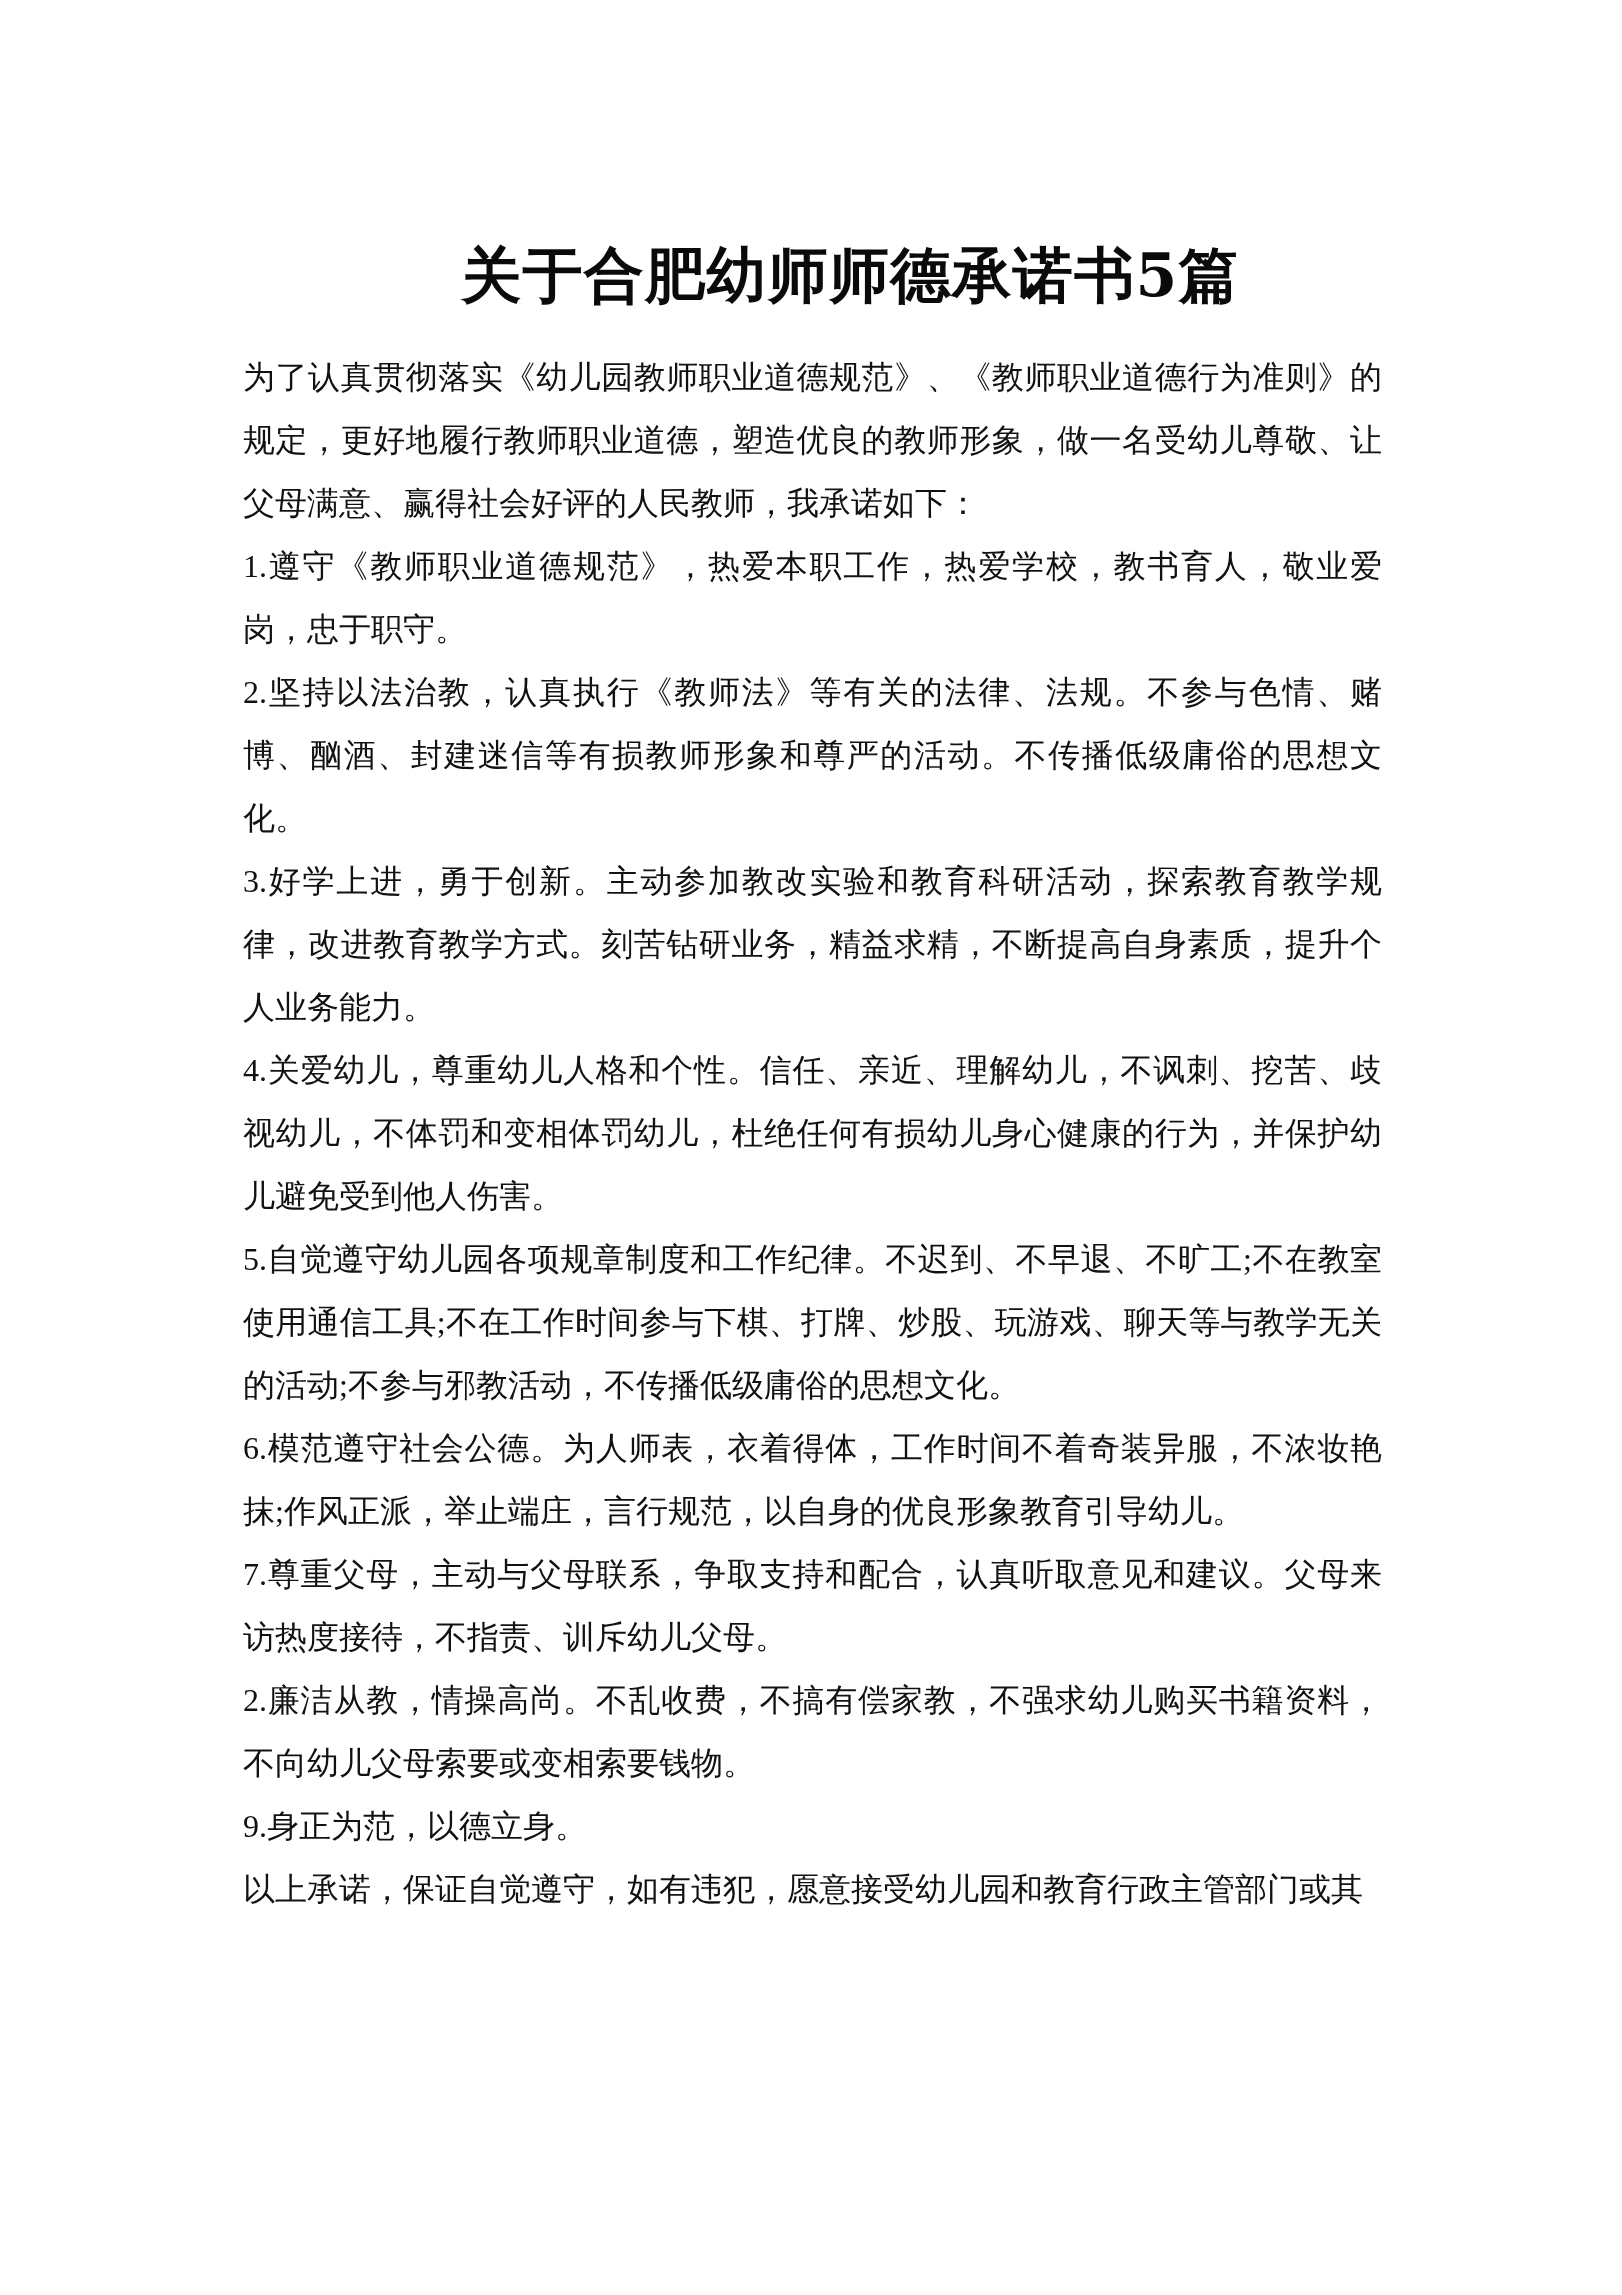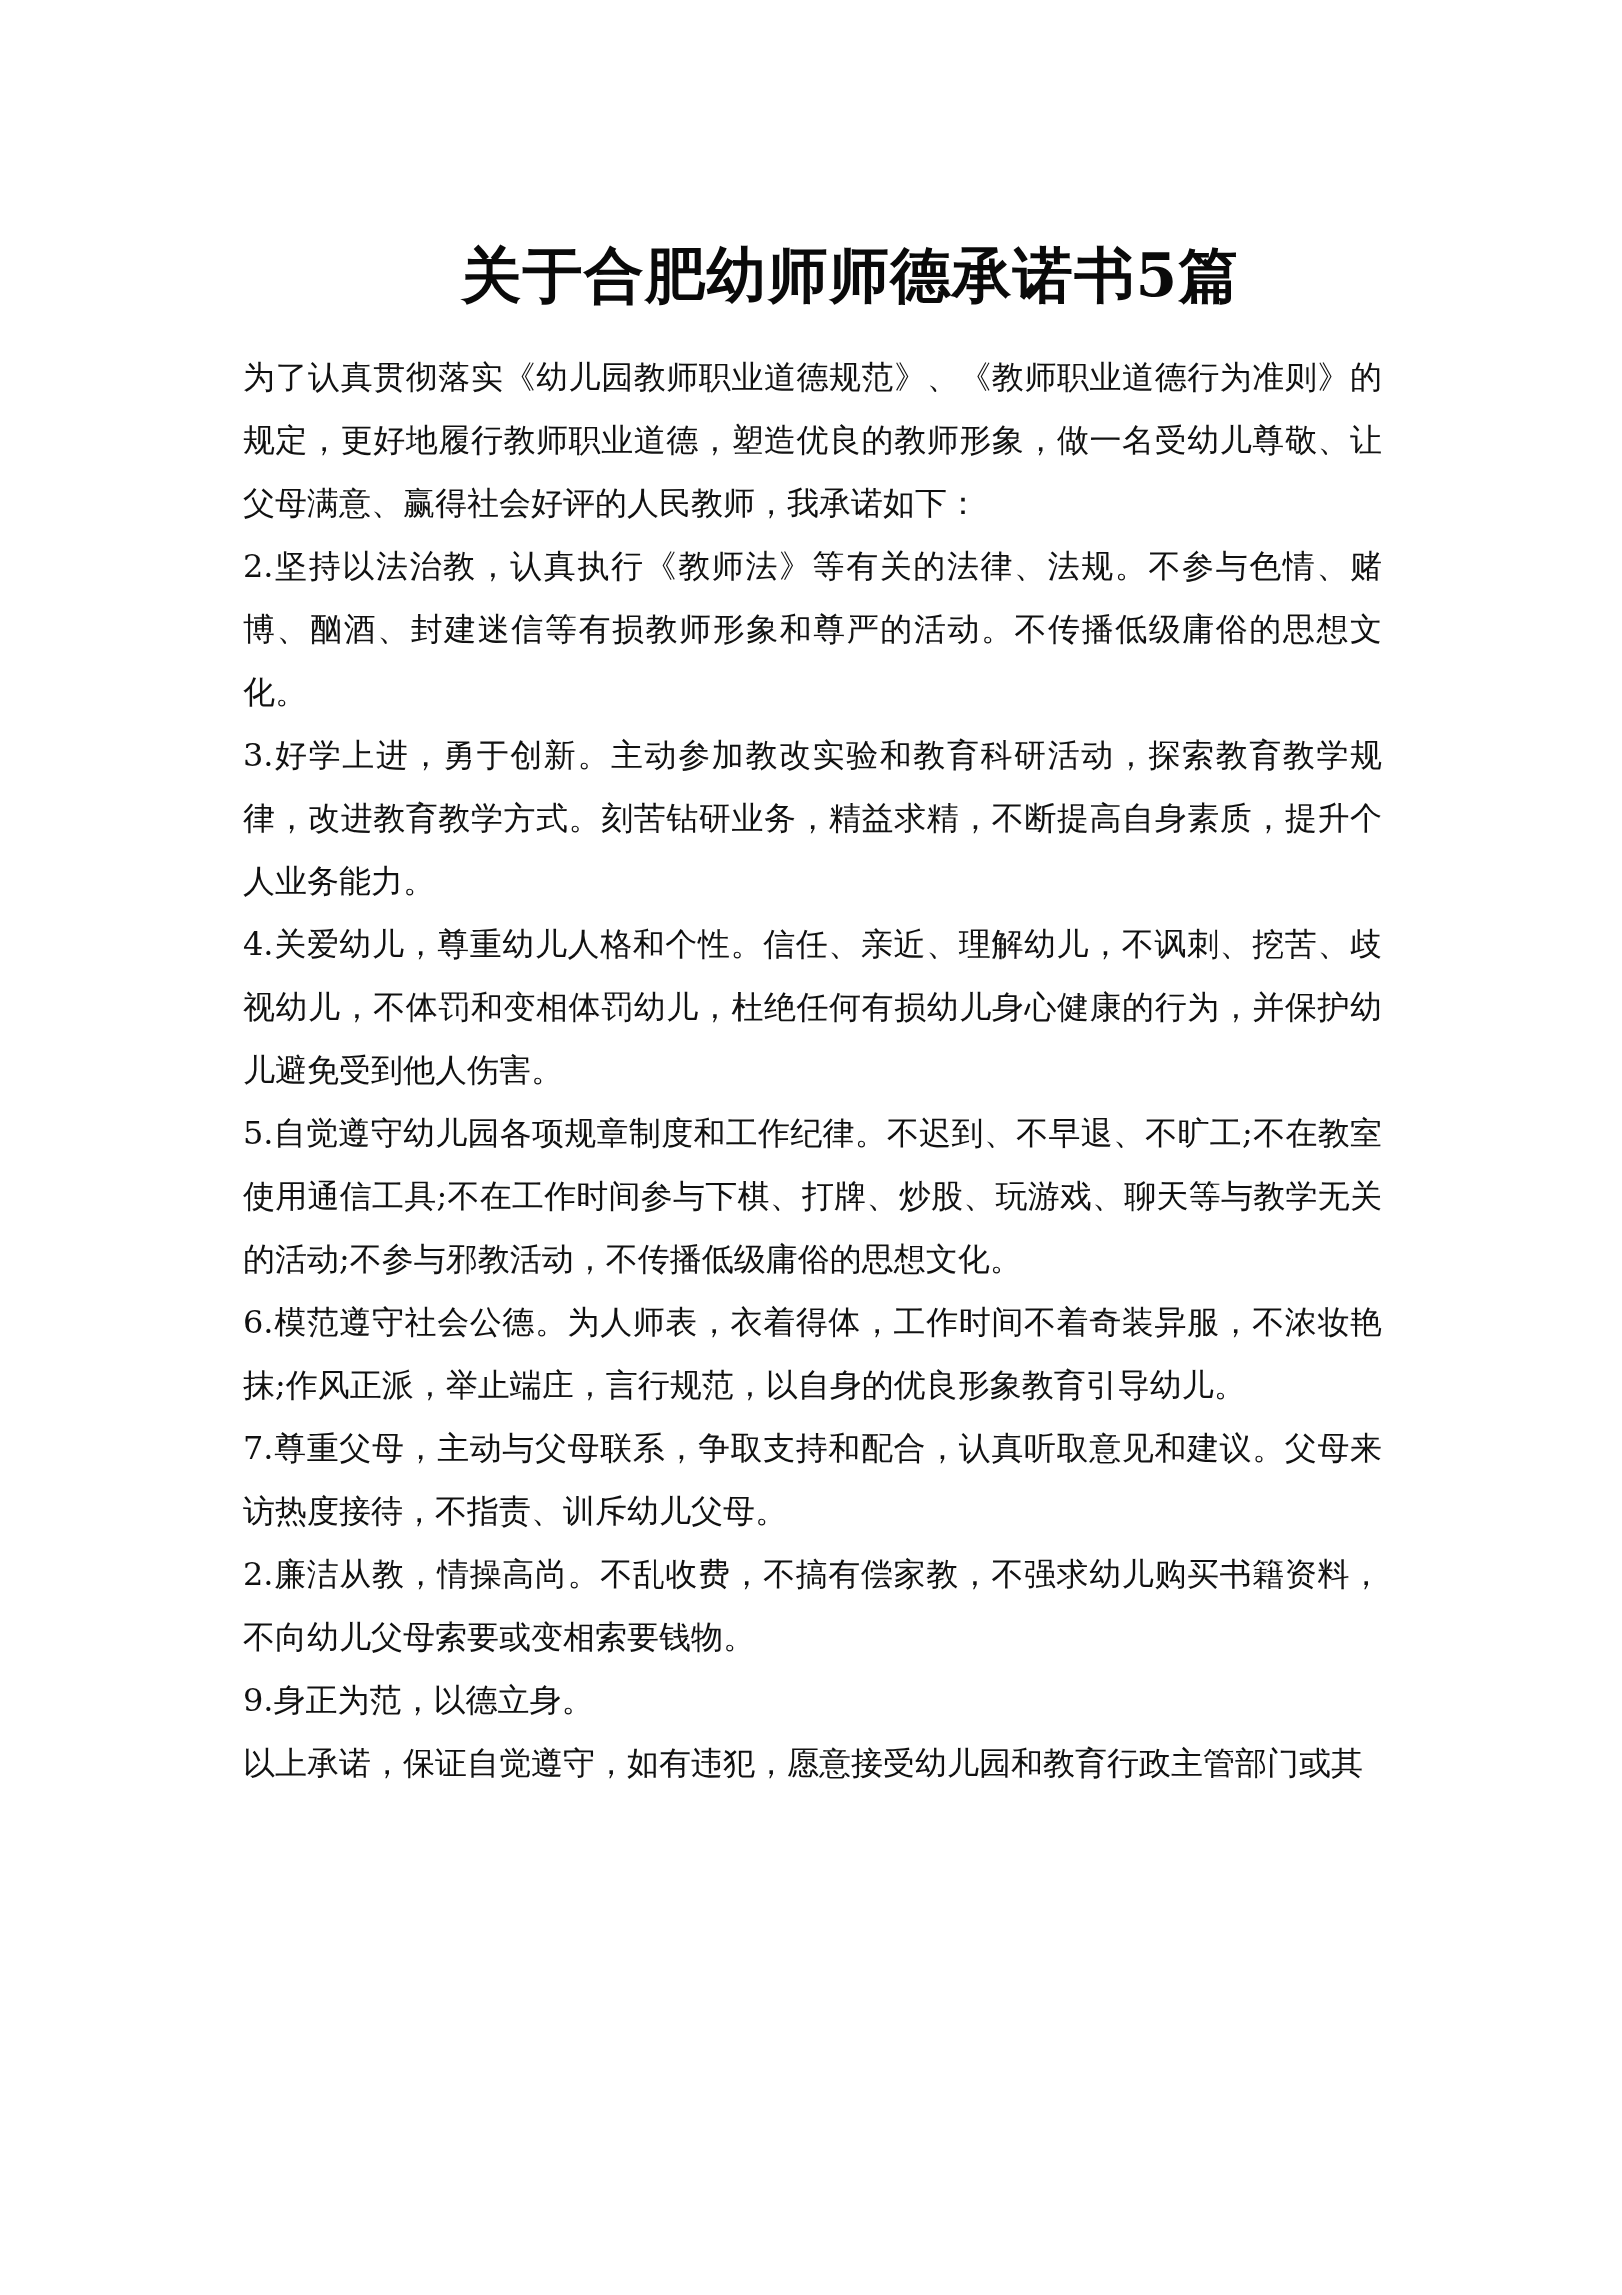--- a/index.html
+++ b/index.html
@@ -8,37 +8,38 @@
     position: absolute; left: 0; top: 0; width: 1623px; height: 2295px;
     background: #ffffff; color: #111111;
     font-family: "DejaVu Serif", "Liberation Serif", serif;
   }
   .title {
     position: absolute; top: 196px; left: 0; width: 1623px;
     text-align: center; font-size: 60px; line-height: 79px;
     letter-spacing: 1.3px; color: #0a0a0a; padding-left: 39px;
   }
   .body {
-    position: absolute; left: 243px; top: 346px; width: 1139px;
+    position: absolute; left: 243px; top: 346px; width: 1139px; font-family: Liberation Serif, serif;
   }
   .para {
     font-size: 32px; line-height: 63px; margin: 0;
     text-align: justify; text-align-last: left;
     letter-spacing: 0px; color: #111111;
     word-break: break-all;
   }
 </style>
 </head>
 <body>
 
 <div class="page">
   <h1 class="title">关于合肥幼师师德承诺书5篇</h1>
 
   <div class="body">
     <p class="para">为了认真贯彻落实《幼儿园教师职业道德规范》、《教师职业道德行为准则》的规定，更好地履行教师职业道德，塑造优良的教师形象，做一名受幼儿尊敬、让父母满意、赢得社会好评的人民教师，我承诺如下：</p>
+    <p class="para">1.遵守《教师职业道德规范》，热爱本职工作，热爱学校，教书育人，敬业爱岗，忠于职守。</p>
     <p class="para">2.坚持以法治教，认真执行《教师法》等有关的法律、法规。不参与色情、赌博、酗酒、封建迷信等有损教师形象和尊严的活动。不传播低级庸俗的思想文化。</p>
     <p class="para">3.好学上进，勇于创新。主动参加教改实验和教育科研活动，探索教育教学规律，改进教育教学方式。刻苦钻研业务，精益求精，不断提高自身素质，提升个人业务能力。</p>
     <p class="para">4.关爱幼儿，尊重幼儿人格和个性。信任、亲近、理解幼儿，不讽刺、挖苦、歧视幼儿，不体罚和变相体罚幼儿，杜绝任何有损幼儿身心健康的行为，并保护幼儿避免受到他人伤害。</p>
     <p class="para">5.自觉遵守幼儿园各项规章制度和工作纪律。不迟到、不早退、不旷工;不在教室使用通信工具;不在工作时间参与下棋、打牌、炒股、玩游戏、聊天等与教学无关的活动;不参与邪教活动，不传播低级庸俗的思想文化。</p>
     <p class="para">6.模范遵守社会公德。为人师表，衣着得体，工作时间不着奇装异服，不浓妆艳抹;作风正派，举止端庄，言行规范，以自身的优良形象教育引导幼儿。</p>
     <p class="para">7.尊重父母，主动与父母联系，争取支持和配合，认真听取意见和建议。父母来访热度接待，不指责、训斥幼儿父母。</p>
     <p class="para">2.廉洁从教，情操高尚。不乱收费，不搞有偿家教，不强求幼儿购买书籍资料，不向幼儿父母索要或变相索要钱物。</p>
     <p class="para">9.身正为范，以德立身。</p>
     <p class="para">以上承诺，保证自觉遵守，如有违犯，愿意接受幼儿园和教育行政主管部门或其</p>
   </div>

